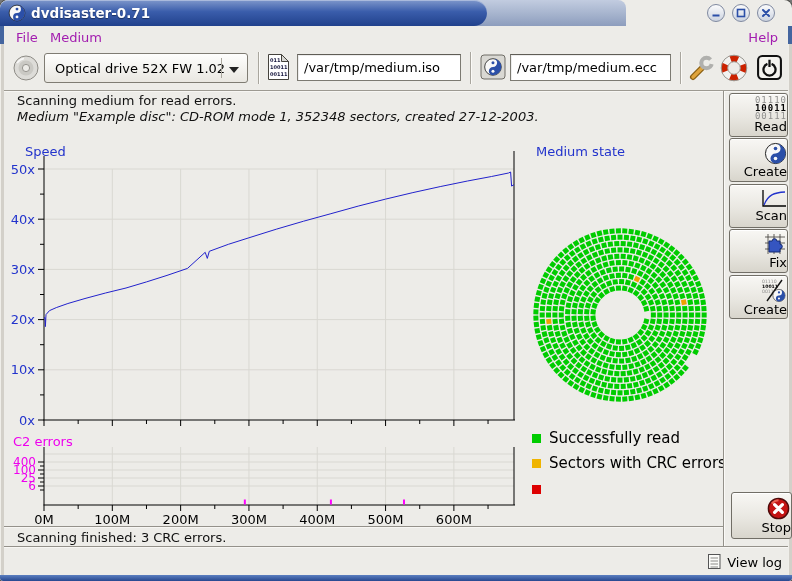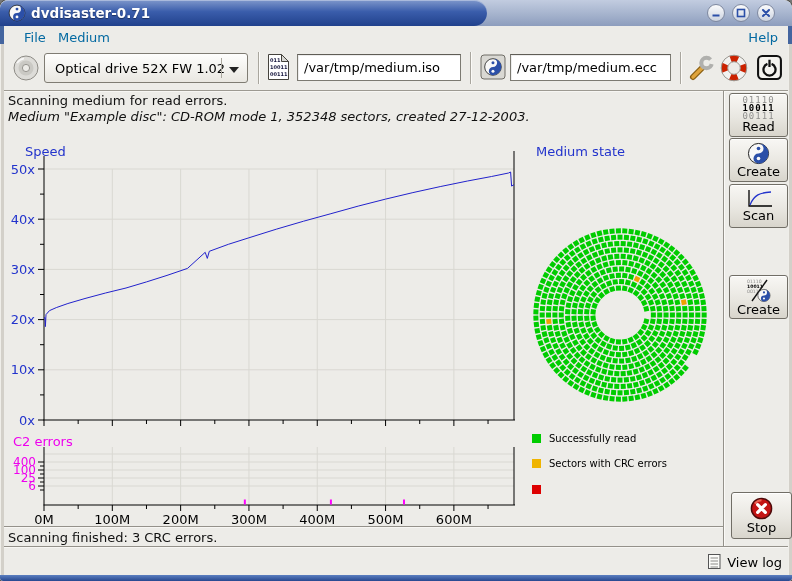--- a/index.html
+++ b/index.html
@@ -1,74 +1,74 @@
 <!DOCTYPE html>
 <html><head>
 <meta charset="utf-8">
 <style>
   * { margin:0; padding:0; box-sizing:border-box; }
   html,body { background:#777; font-family:"DejaVu Sans", sans-serif; }
   .window { position:relative; width:792px; height:581px; background:#EDECE8;
             overflow:hidden; border-radius:8px 8px 3px 3px; box-shadow:0 0 0 1px #4a4a46; }
 
   
-  .titlebar { position:absolute; top:0; left:0; width:792px; height:26px;
+  .titlebar { position:absolute; top:0; left:0; width:626px; height:26px;
               background:linear-gradient(180deg,#c2cce0 0%,#a5b3cd 55%,#8d9dbd 100%);
               border-radius:8px 8px 0 0; }
   .title-tab { position:absolute; top:0; left:0; width:487px; height:26px;
                background:linear-gradient(180deg,#7e97cb 0%,#3a5dab 45%,#21418c 100%);
                border-radius:8px 14px 14px 0; box-shadow:inset 0 1px 0 rgba(255,255,255,.35); }
   .app-icon { position:absolute; left:8px; top:4px; width:18px; height:18px; }
   .title-text { position:absolute; left:31px; top:5px; font-size:13.5px; font-weight:bold;
                 color:#fff; text-shadow:0 1px 1px rgba(0,0,0,.4); }
   .win-btn { position:absolute; top:4px; width:18px; height:18px; border-radius:50%;
              background:linear-gradient(180deg,#fbfbfc,#ccd3e0); border:1px solid #7f89a0; }
   .win-btn svg { position:absolute; left:2px; top:2px; }
   .frame-side { position:absolute; top:26px; width:4px; height:549px; background:#d3d0c9;
                 box-shadow:inset 1px 0 0 #efeee9; }
   .frame-accent { position:absolute; top:26px; width:4px; height:18px; background:#44659f; }
   .bottombar { position:absolute; left:0; top:575px; width:792px; height:6px;
                background:linear-gradient(180deg,#5b7fc0,#27478f); border-radius:0 0 3px 3px; }
 
   
   .menubar { position:absolute; left:4px; top:26px; width:784px; height:21px; }
-  .menu-item { position:absolute; top:3px; font-size:13px; color:#0369a1; padding:1px 4px;margin-left:8px; }
+  .menu-item { position:absolute; top:3px; font-size:13px; color:#a21caf; padding:1px 4px; }
   .toolbar { position:absolute; left:4px; top:47px; width:784px; height:43px; }
   .tb-rule { position:absolute; left:4px; top:90px; width:784px; height:2px;
              border-top:1px solid #9d9a92; background:#f7f6f3; }
   .tsep { position:absolute; top:5px; width:2px; height:32px;
           border-left:1px solid #a9a69e; border-right:1px solid #fbfaf7; }
   .combo { position:absolute; left:40px; top:6px; width:204px; height:30px;
            background:linear-gradient(180deg,#fefefd,#e9e7e1); border:1px solid #7f7c73;
            border-radius:3px; font-size:13px; color:#000; }
   .combo .val { position:absolute; left:10px; top:7px; }
   .combo .cs { position:absolute; right:25px; top:4px; bottom:4px; width:1px; background:#aaa79e; }
   .combo .arr { position:absolute; right:8px; top:13px; width:0; height:0;
                 border-left:5px solid transparent; border-right:5px solid transparent;
                 border-top:6px solid #222; }
   .entry { position:absolute; top:7px; height:27px; background:#fff; border:1px solid #7c7a72;
            border-top-color:#5f5d56; font-family:"DejaVu Sans",sans-serif; font-size:13px;
            color:#000; padding:0 6px; box-shadow:inset 1px 1px 0 rgba(0,0,0,.07); }
   .tbicon { position:absolute; top:6px; }
 
   
-  .status-line { position:absolute; left:8px; font-size:13px; color:#111;text-align:center; }
+  .status-line { position:absolute; left:17px; font-size:13px; color:#111;text-align:center; }
   .chart-title { position:absolute; font-size:13px;margin-top:8px; }
   svg text { font-family:"DejaVu Sans", sans-serif; }
   .legend-row { position:absolute; left:532px; height:20px; display:flex; align-items:center; gap:8px; }
   .legend-swatch { width:9px; height:9px; }
-  .legend-label { font-size:10px; color:#000; }
+  .legend-label { font-size:15px; color:#000; }
 
   
   .side-divider { position:absolute; left:723px; top:91px; width:2px; height:455px;
                   border-left:1px solid #94918a; border-right:1px solid #fbfaf7; }
   .side-btn { position:absolute; left:729px; width:59px; height:44px;
               background:linear-gradient(180deg,#f8f7f4 0%,#e9e7e1 55%,#d8d5cc 100%);
               border:1px solid #716e66; border-radius:3px; box-shadow:inset 0 1px 0 #fff;
-              display:flex; flex-direction:column; align-items:center; justify-content:center; }
+              display:flex; flex-direction:column; align-items:flex-end; justify-content:center; }
   .side-btn .lbl { font-size:13px; color:#000; line-height:14px; }
   .bin-rows { text-align:center; font-family:"DejaVu Sans Mono", monospace; font-size:9px;
               line-height:8px; letter-spacing:1px; color:#8f8f8d; }
   .bin-rows .b { color:#000; font-weight:bold; }
   .stop-btn { position:absolute; left:731px; top:492px; width:61px; height:47px; }
 
   
   .footer-rule { position:absolute; left:4px; top:526px; width:719px; height:2px;
                  border-top:1px solid #94918a; background:#f7f6f3; }
   .statusbar-rule { position:absolute; left:4px; top:546px; width:784px; height:2px;
@@ -860,20 +860,27 @@
   </div>
 
   <div class="side-btn" style="top:184px">
     <svg width="28" height="20" viewBox="0 0 28 20">
       <path d="M4 1 V17 H27" fill="none" stroke="#000" stroke-width="1.3"></path>
       <path d="M5 16 C9 6, 15 3.5, 26 3" fill="none" stroke="#2233CC" stroke-width="1.3"></path>
     </svg>
     <div class="lbl">Scan</div>
   </div>
 
+  <div class="side-btn" style="top:229px">
+    <svg width="24" height="24" viewBox="0 0 24 24">
+      <path d="M5 2 V22 M11 2 V22 M17 2 V22 M2 5 H22 M2 11 H22 M2 17 H22" stroke="#3c3a36" stroke-width=".8"></path>
+      <path d="M6 9 h3.2 a2.3 2.3 0 1 1 4.6 0 H17 v3.2 a2.3 2.3 0 1 1 0 4.6 V20 H6 z" fill="#3555C0" stroke="#152a70"></path>
+    </svg>
+    <div class="lbl">Fix</div>
+  </div>
 
   <div class="side-btn" style="top:275px">
     <svg width="26" height="25" viewBox="0 0 26 25">
       <text x="1" y="5" font-size="4.6" font-family="DejaVu Sans Mono, monospace" fill="#8f8f8d">01110</text>
       <text x="1" y="10" font-size="4.6" font-family="DejaVu Sans Mono, monospace" font-weight="bold" fill="#000">10011</text>
       <text x="1" y="15" font-size="4.6" font-family="DejaVu Sans Mono, monospace" fill="#8f8f8d">00111</text>
       <line x1="21" y1="2" x2="6" y2="23" stroke="#111" stroke-width="1.4"></line>
       <use href="#yy" transform="translate(11,10.5) scale(0.58)"></use>
     </svg>
     <div class="lbl">Create</div>

